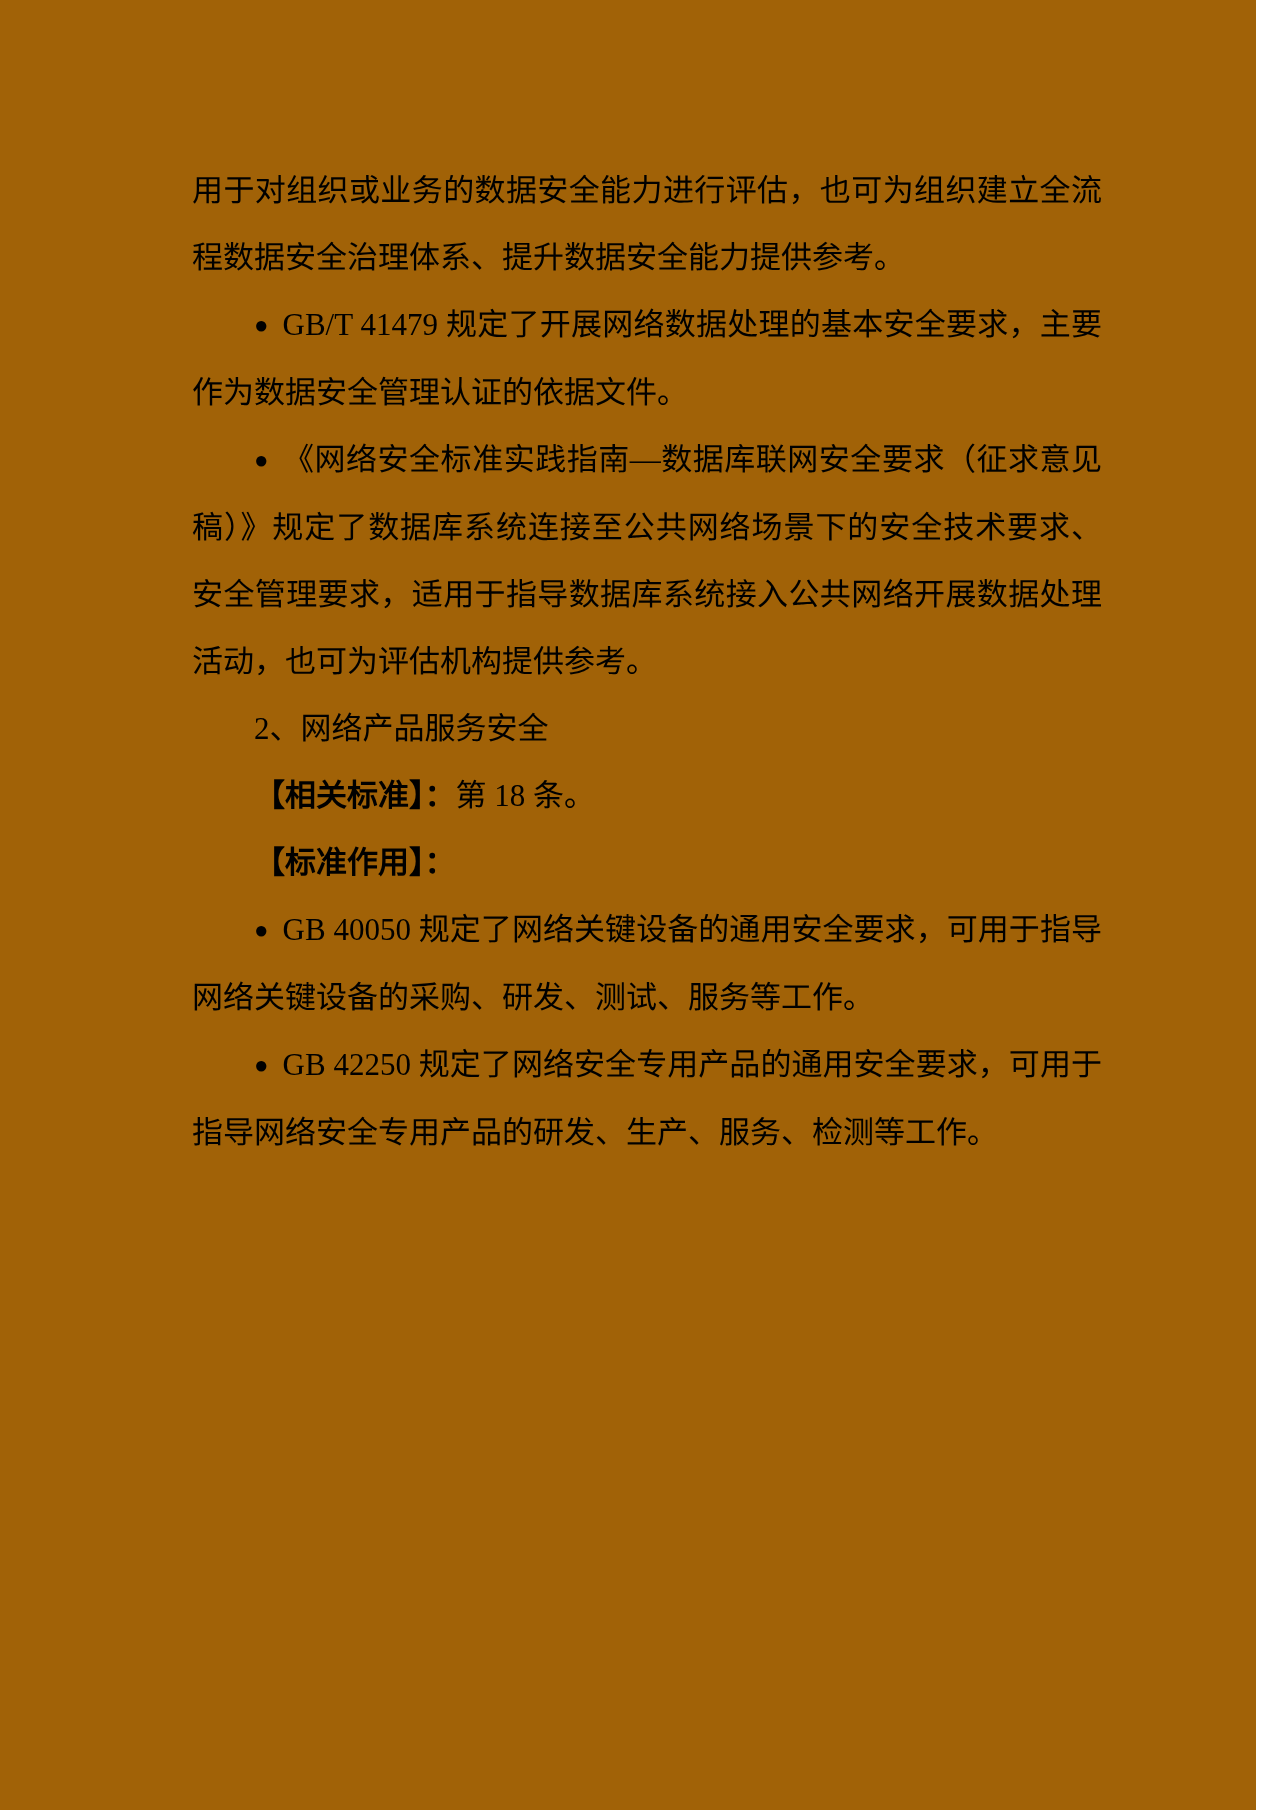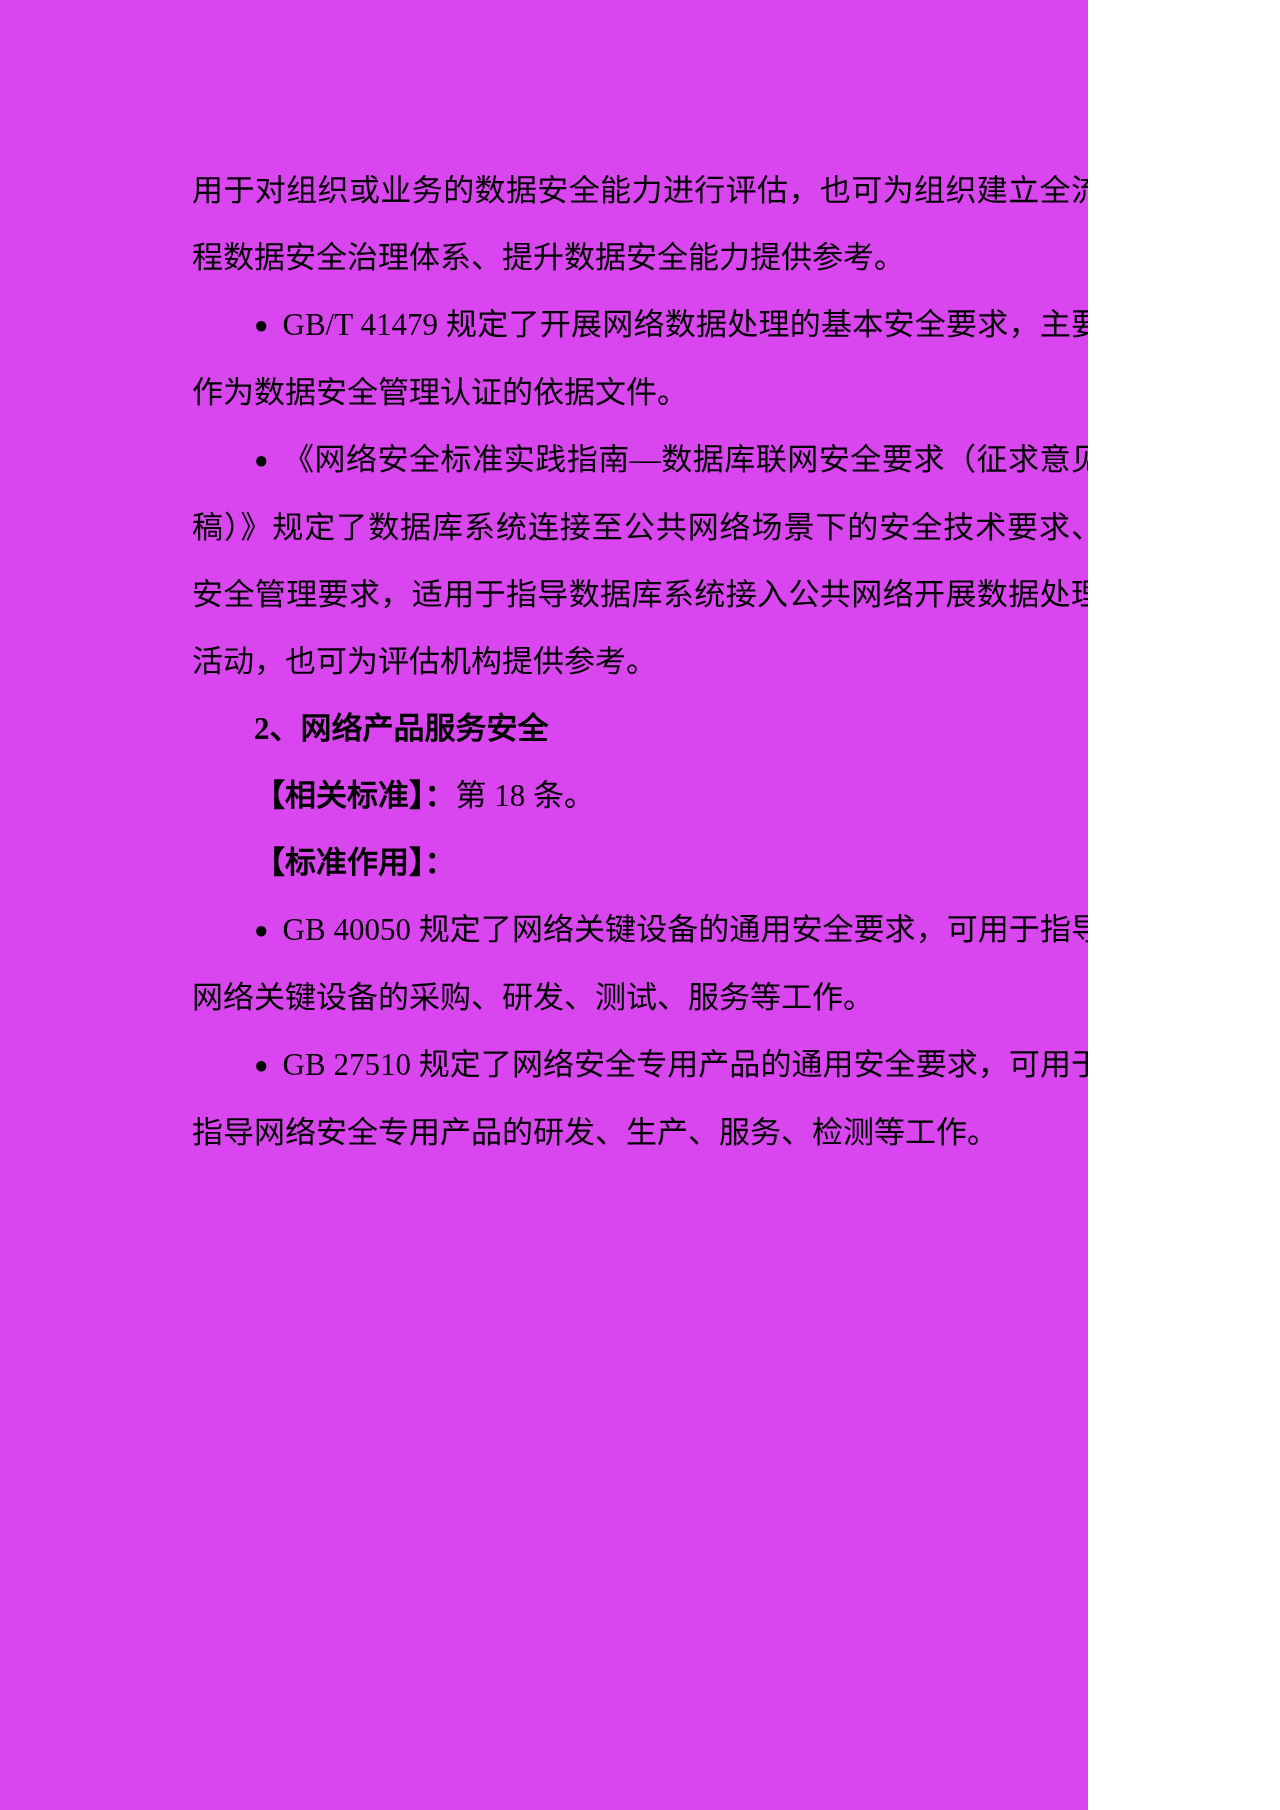--- a/index.html
+++ b/index.html
@@ -2,23 +2,23 @@
 <html lang="zh-CN"><head>
 <meta charset="utf-8">
 <style>
   html, body {
     margin: 0;
     padding: 0;
     background: #ffffff;
   }
   .page {
     position: relative;
-    width: 1088px;
+    width: 1256px;
     height: 1810px;
-    background: #d946ef;
+    background: #a16207;
     overflow: hidden;
     font-family: "Liberation Serif", "DejaVu Serif", serif;
     color: #000000;
   }
   .text-block {
     position: absolute;
     left: 192px;
     top: 157px;
     width: 910px;
     font-size: 31px;
@@ -27,21 +27,21 @@
   }
   .para {
     margin: 0;
     padding: 0;
     text-indent: 62px;
   }
   .para.no-indent {
     text-indent: 0;
   }
   .heading {
-    font-weight: bold;
+    font-weight: normal;
   }
   .label {
     font-weight: bold;
   }
   .bullet-glyph {
     display: inline-block;
     text-indent: 0;
     font-size: 24px;
     margin-right: 14px;
     vertical-align: 2px;
@@ -77,18 +77,18 @@
 
     <p class="para">
       <span class="label">【标准作用】：</span><span></span>
     </p>
 
     <p class="para">
       <span class="bullet-glyph">●</span><span>GB 40050 规定了网络关键设备的通用安全要求，可用于指导网络关键设备的采购、研发、测试、服务等工作。</span>
     </p>
 
     <p class="para">
-      <span class="bullet-glyph">●</span><span>GB 27510 规定了网络安全专用产品的通用安全要求，可用于指导网络安全专用产品的研发、生产、服务、检测等工作。</span>
+      <span class="bullet-glyph">●</span><span>GB 42250 规定了网络安全专用产品的通用安全要求，可用于指导网络安全专用产品的研发、生产、服务、检测等工作。</span>
     </p>
 
 
   </div>
 </div>
 
 </body></html>

